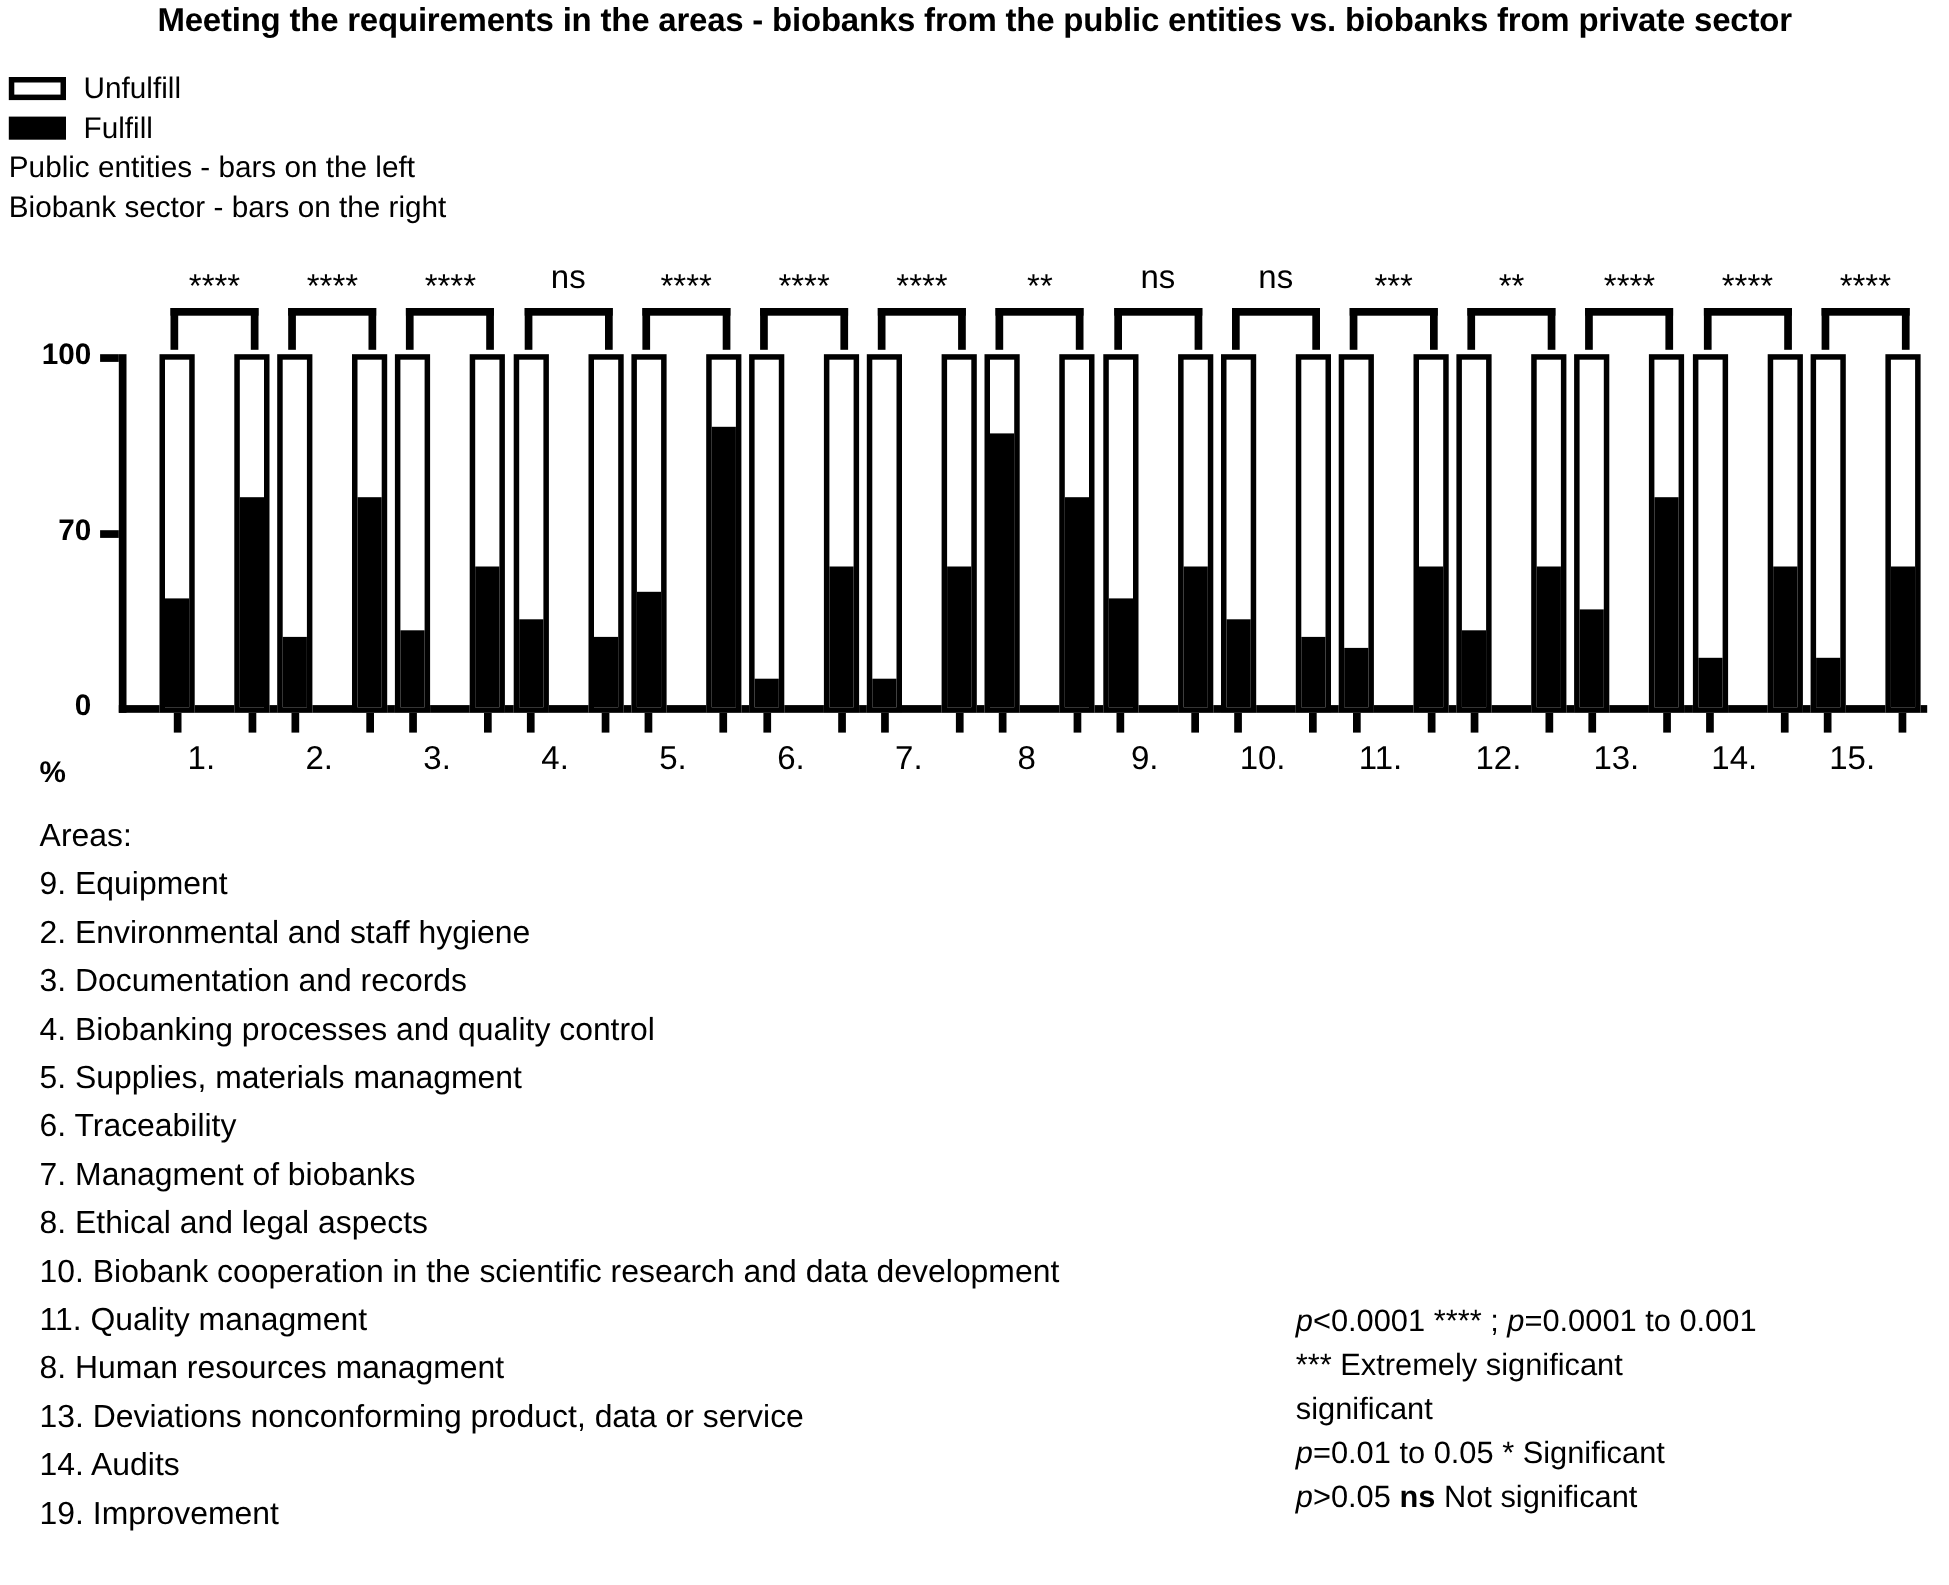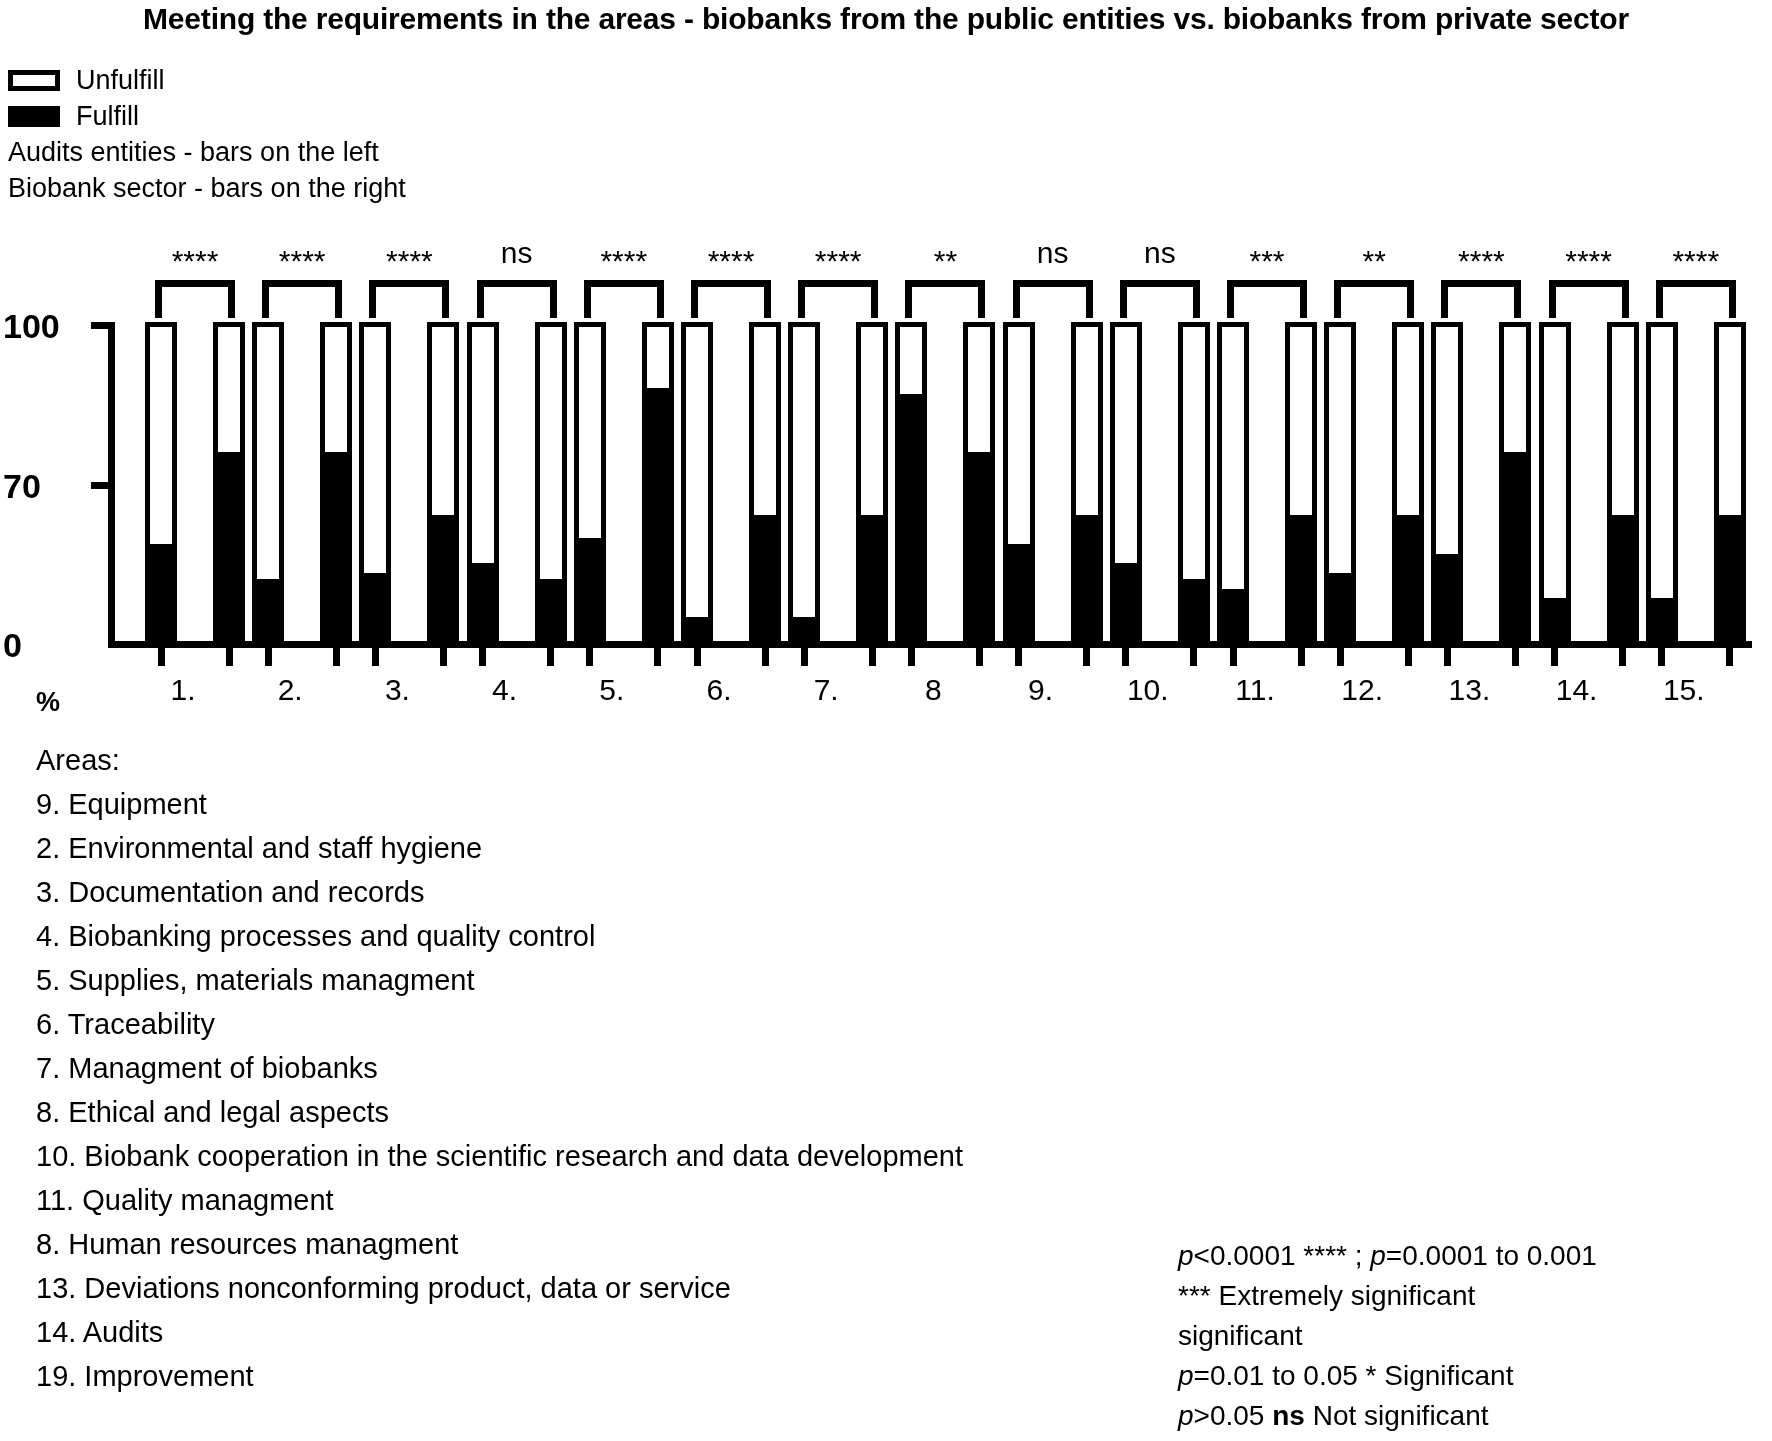--- a/index.html
+++ b/index.html
@@ -31,22 +31,22 @@
   .legend-label{font-size:27px;line-height:27px;}
   .legend-note{font-size:27px;line-height:36px;white-space:nowrap;}
 
   
   #plot{position:absolute;left:0;top:232px;width:1772px;height:470px;}
   #y-axis-title{
     position:absolute;left:36px;top:455px;
     font-size:27px;font-weight:bold;
   }
   .ytick-label{
-    position:absolute;right:0;font-size:34px;font-weight:bold;
-    white-space:nowrap;
+    position:absolute;right:0;font-size:27px;font-weight:bold;
+    text-align:right;white-space:nowrap;
   }
   .ytick-mark{position:absolute;height:7px;width:17px;background:#000;}
   #y-axis-line{position:absolute;width:7px;background:#000;}
   #x-axis-line{position:absolute;height:7px;background:#000;}
   .xtick-mark{position:absolute;width:7px;height:18px;background:#000;}
   .xtick-label{
     position:absolute;font-size:30px;text-align:center;white-space:nowrap;
   }
 
   .bar{position:absolute;box-sizing:border-box;border:5px solid #000;background:#fff;}
@@ -57,42 +57,42 @@
   .sig-bracket .l{position:absolute;top:0;left:0;width:7px;background:#000;}
   .sig-bracket .r{position:absolute;top:0;right:0;width:7px;background:#000;}
   .sig-label{position:absolute;font-size:30px;text-align:center;white-space:nowrap;}
 
   
   #areas{position:absolute;left:36px;top:738px;font-size:29px;line-height:44px;}
   #areas .areas-heading{}
   #areas .area-item{white-space:nowrap;}
 
   
-  #pnote{position:absolute;left:1178px;top:1236px;width:560px;font-size:28px;line-height:40px;}
+  #pnote{position:absolute;left:1178px;top:1181px;width:560px;font-size:28px;line-height:40px;}
   #pnote .ln{white-space:nowrap;}
   .ital{font-style:italic;}
   .bold{font-weight:bold;}
 </style>
 </head>
 <body>
 
 <div class="page">
 
   <div id="chart-title">Meeting the requirements in the areas - biobanks from the public entities vs. biobanks from private sector</div>
 
   <div id="legend">
     <div class="legend-row">
       <span class="swatch open"></span>
       <span class="legend-label">Unfulfill</span>
     </div>
     <div class="legend-row">
       <span class="swatch filled"></span>
       <span class="legend-label">Fulfill</span>
     </div>
-    <div class="legend-note">Audits entities - bars on the left</div>
+    <div class="legend-note">Public entities - bars on the left</div>
     <div class="legend-note">Biobank sector - bars on the right</div>
   </div>
 
   <div id="plot">
     <div id="y-axis-title">%</div>
     <div id="y-axis-line" style="left: 108px; top: 90px; height: 326px;"></div>
     <div id="x-axis-line" style="left: 108px; top: 409px; width: 1644px;"></div>
   <div class="ytick-label" style="width: 80px; left: 3px; top: 394px;">0</div>
       <div class="ytick-mark" style="left: 91px; top: 249.5px;"></div>
       <div class="ytick-label" style="width: 80px; left: 3px; top: 234.5px;">70</div>

